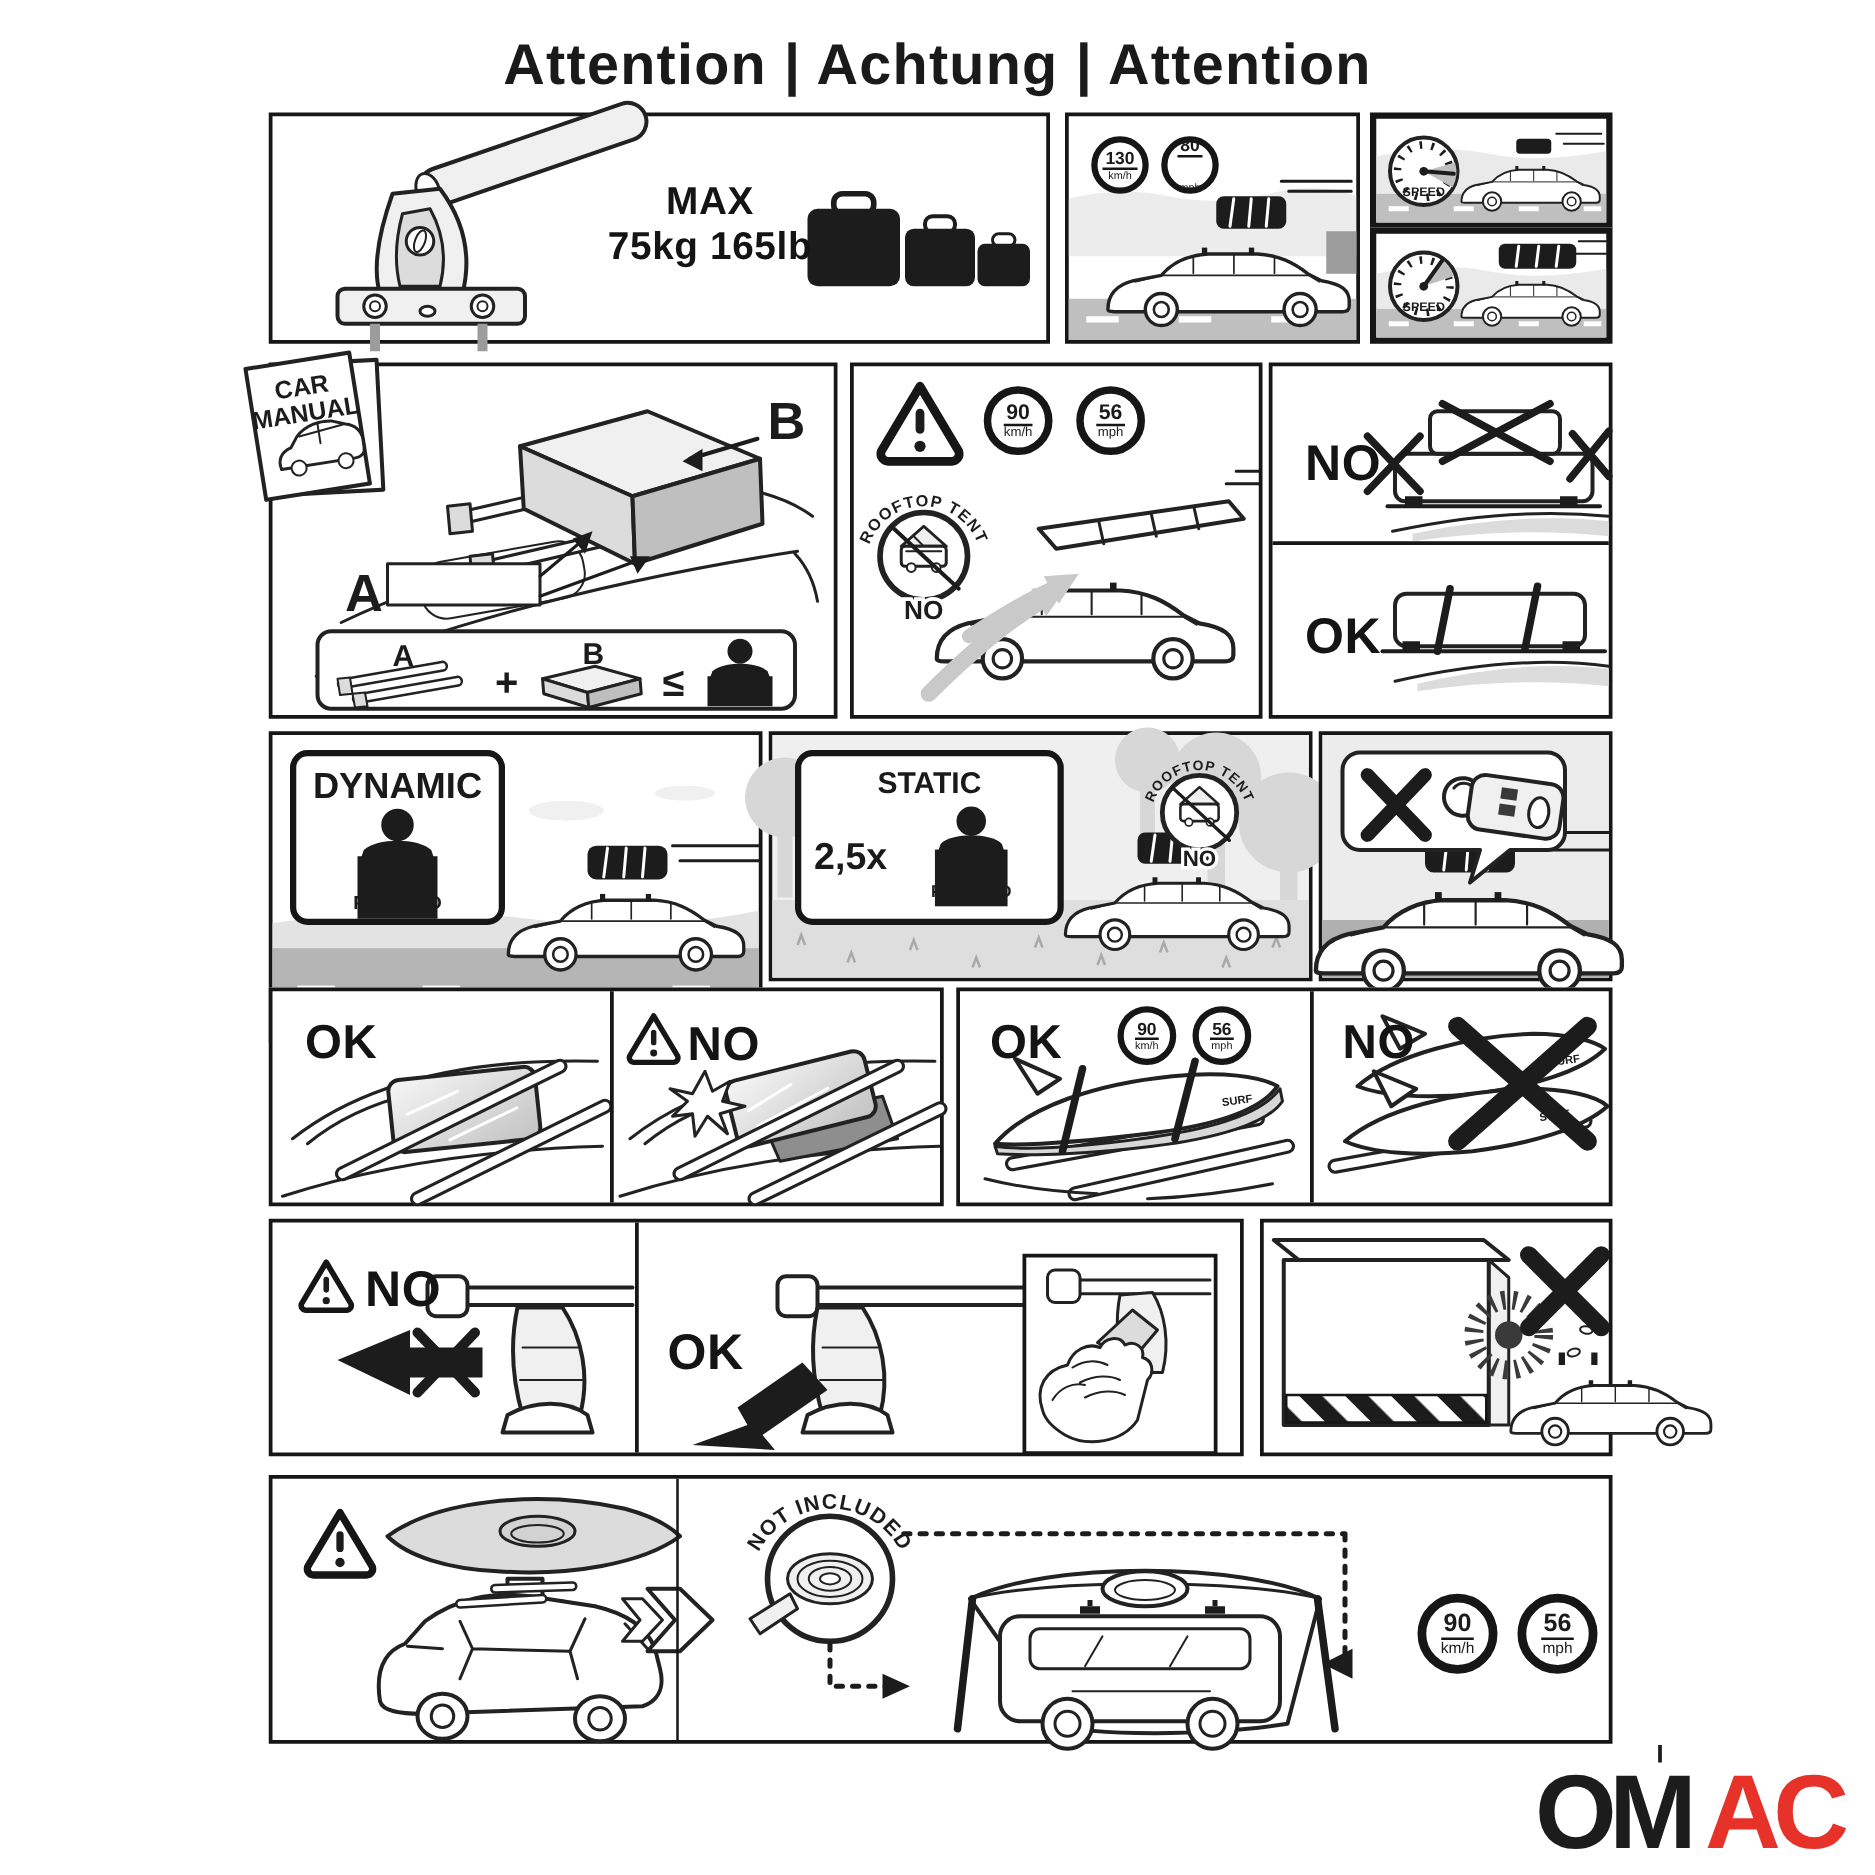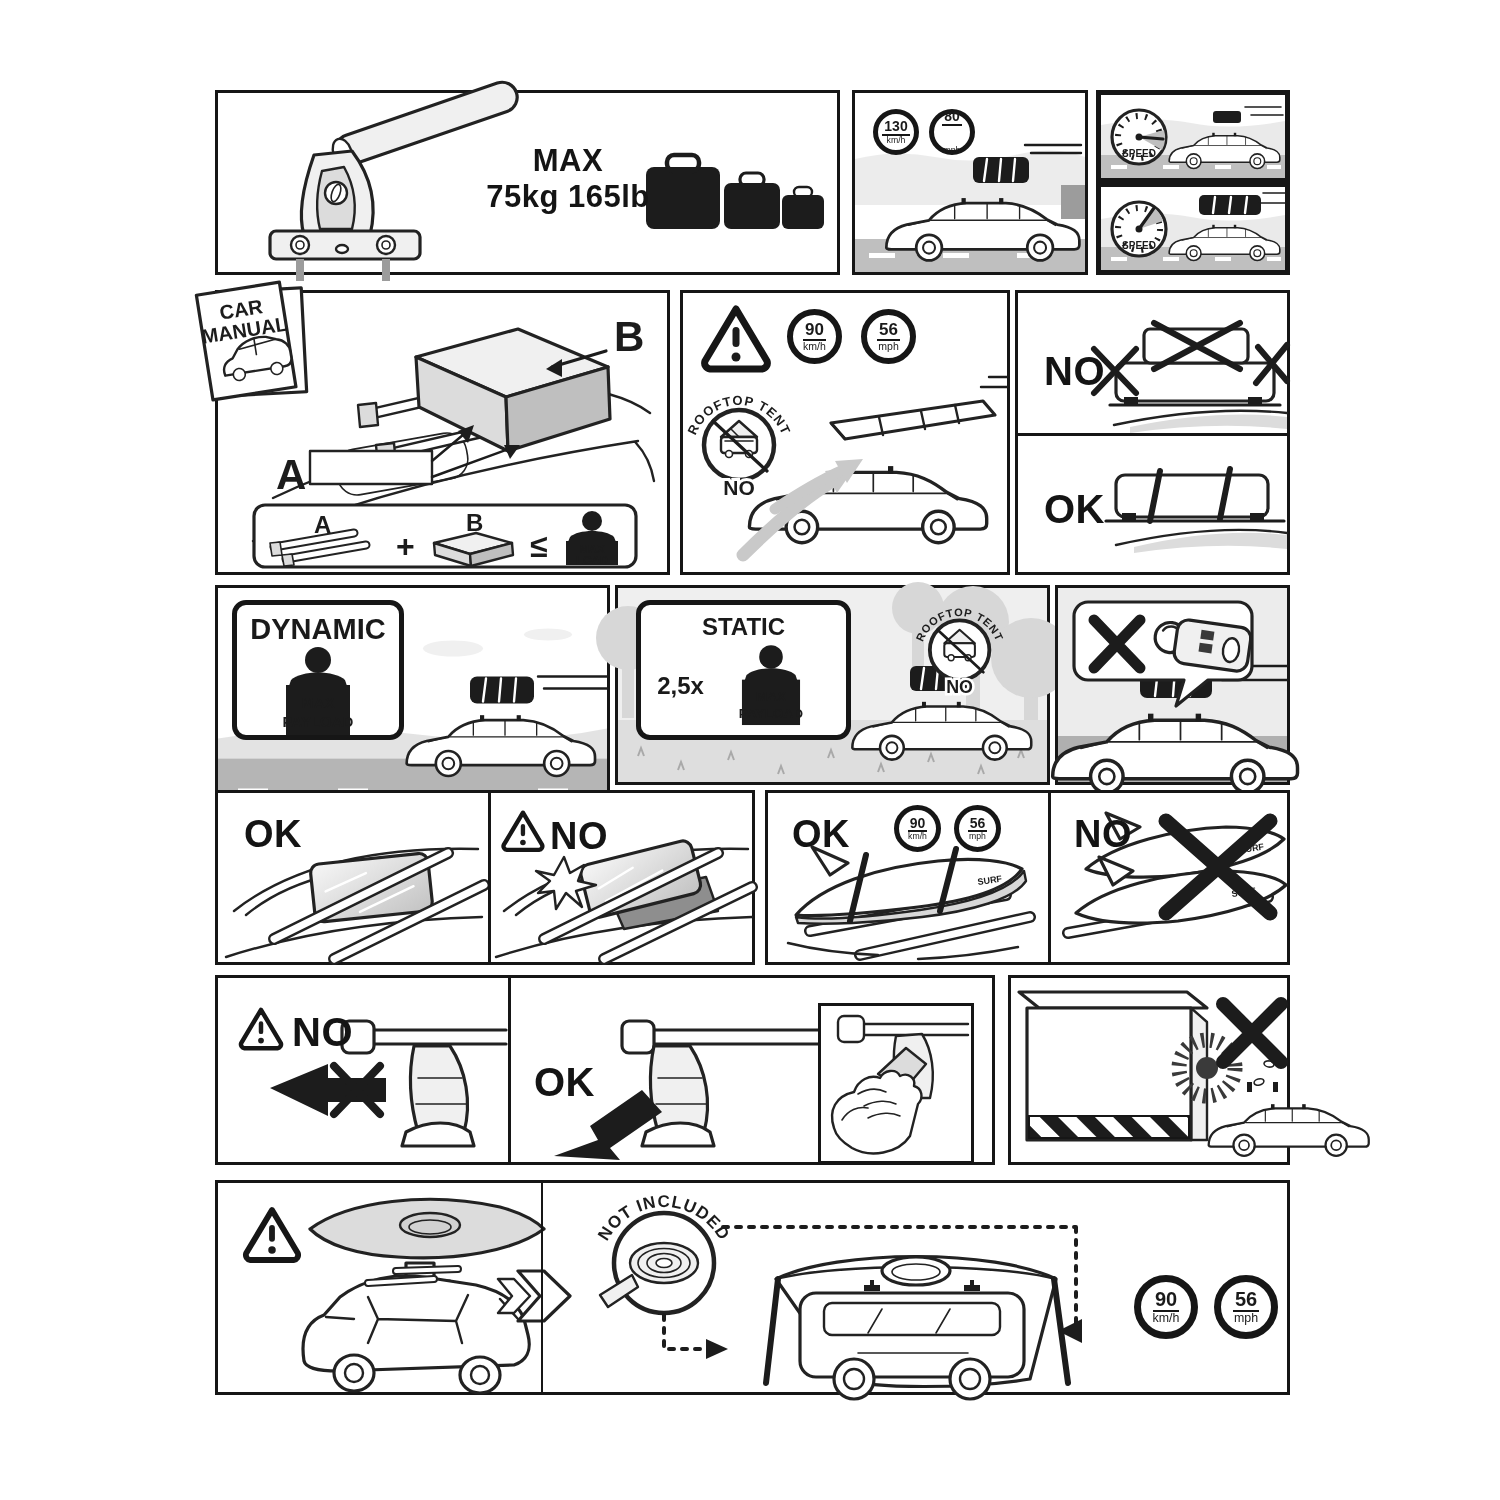--- a/index.html
+++ b/index.html
@@ -58,20 +58,21 @@
         <circle class="k w3 fw" cx="58" cy="78" r="15"></circle>
           <circle class="k w2 fw" cx="58" cy="78" r="7"></circle>
         <circle class="k w3 fw" cx="188" cy="78" r="15"></circle>
           <circle class="k w2 fw" cx="188" cy="78" r="7"></circle>
         <rect class="fb" x="96" y="20" width="5" height="7"></rect>
           <rect class="fb" x="140" y="20" width="5" height="7"></rect>
       </symbol>
     </defs>
   </svg>
 
+  <div class="title">Attention | Achtung | Attention</div>
 
   <div class="panel" style="left:215px;top:90px;width:625px;height:185px;">
     <svg class="art" viewBox="0 0 619 179">
       <g transform="rotate(-19 150 60)">
         <rect class="k w3 fl" x="120" y="36" width="190" height="30" rx="15"></rect>
         <ellipse class="k w2 fw" cx="126" cy="51" rx="9" ry="14"></ellipse>
       </g>
       <path class="k w3 fl" d="M96 62 C84 96 80 122 86 142 L152 142 C160 110 152 82 134 58 Z"></path>
       <path class="k w2 fg" d="M104 78 C98 100 98 120 102 136 L134 136 C140 112 136 92 126 74 Z"></path>
       <circle class="k w2 fw" cx="118" cy="100" r="11"></circle>
@@ -353,21 +354,21 @@
         <rect class="k w2 fw" x="38" y="58" width="36" height="16" rx="3"></rect>
         <circle class="k w1 fw" cx="46" cy="75" r="3.5"></circle>
           <circle class="k w1 fw" cx="66" cy="75" r="3.5"></circle>
         <path class="xk w3" d="M30 42 L84 92"></path>
         <text class="svgt" x="56" y="116" font-size="21" text-anchor="middle" style="paint-order:stroke" stroke="#fff" stroke-width="6">NO</text>
       </g>
     </svg>
     <div class="sign" style="left:18px;top:12px;width:215px;height:140px;">
       <div class="t" style="font-size:24px;margin-top:8px;">STATIC</div>
       <div style="display:flex;align-items:center;gap:8px;margin-top:2px;">
-        <div class="t" style="font-size:24px;">2,5x</div>
+        <div class="t" style="font-size:30px;">2,5x</div>
         <svg width="118" height="86" viewBox="0 0 130 92">
           <circle class="fb" cx="65" cy="14" r="13"></circle>
           <path class="fb" d="M38 34 C48 24 82 24 92 34 L94 40 H36 Z"></path>
           <rect class="fb" x="33" y="39" width="64" height="50"></rect>
           <text class="svgt" x="65" y="62" font-size="15" text-anchor="middle" fill="#fff">MAX</text>
           <text class="svgt" x="65" y="81" font-size="15" text-anchor="middle" fill="#fff">PAYLOAD</text>
         </svg>
       </div>
     </div>
   </div>
@@ -602,14 +603,21 @@
       <span class="v">90</span>
         <span class="u">km/h</span>
     </div>
     <div class="spd" style="left:996px;top:92px;width:64px;height:64px;border-width:7px;font-size:20px;">
       <span class="v">56</span>
         <span class="u">mph</span>
     </div>
     <div class="vdiv" style="left:323px;width:2px;"></div>
   </div>
 
+  <div class="logo" style="left:1228px;top:1396px;width:268px;height:96px;">
+    <svg width="268" height="96" viewBox="0 0 268 96">
+      <path d="M100 0 V14" stroke="#1c1c1c" stroke-width="3"></path>
+      <text x="0" y="82" font-family="Liberation Sans, sans-serif" font-weight="900" font-size="84" letter-spacing="-6" fill="#1c1c1c">OM</text>
+      <text x="136" y="82" font-family="Liberation Sans, sans-serif" font-weight="900" font-size="84" letter-spacing="-6" fill="#e63229">AC</text>
+    </svg>
+  </div>
 
 </div>
 
 </body></html>

